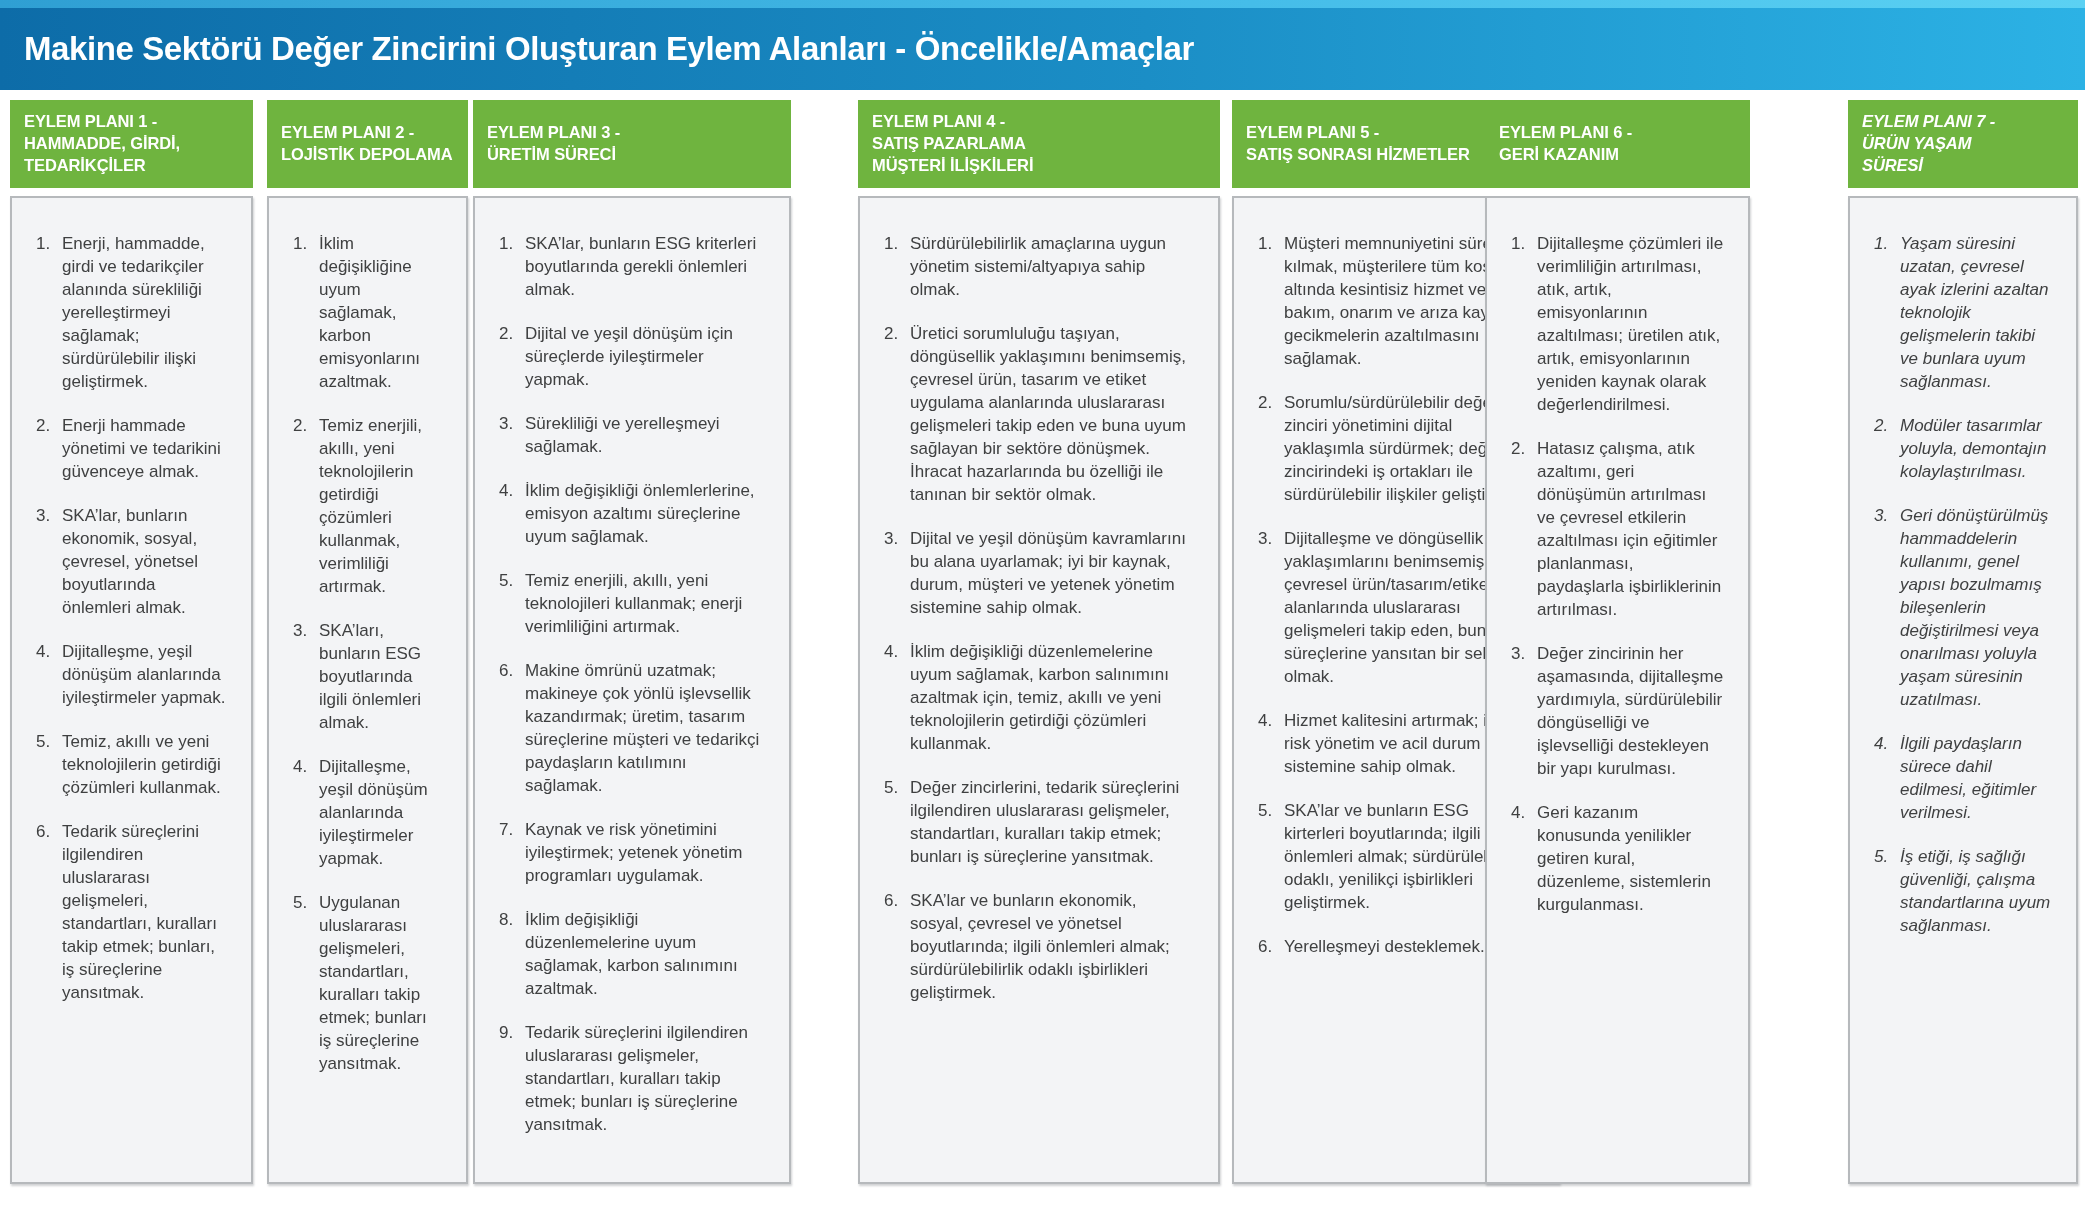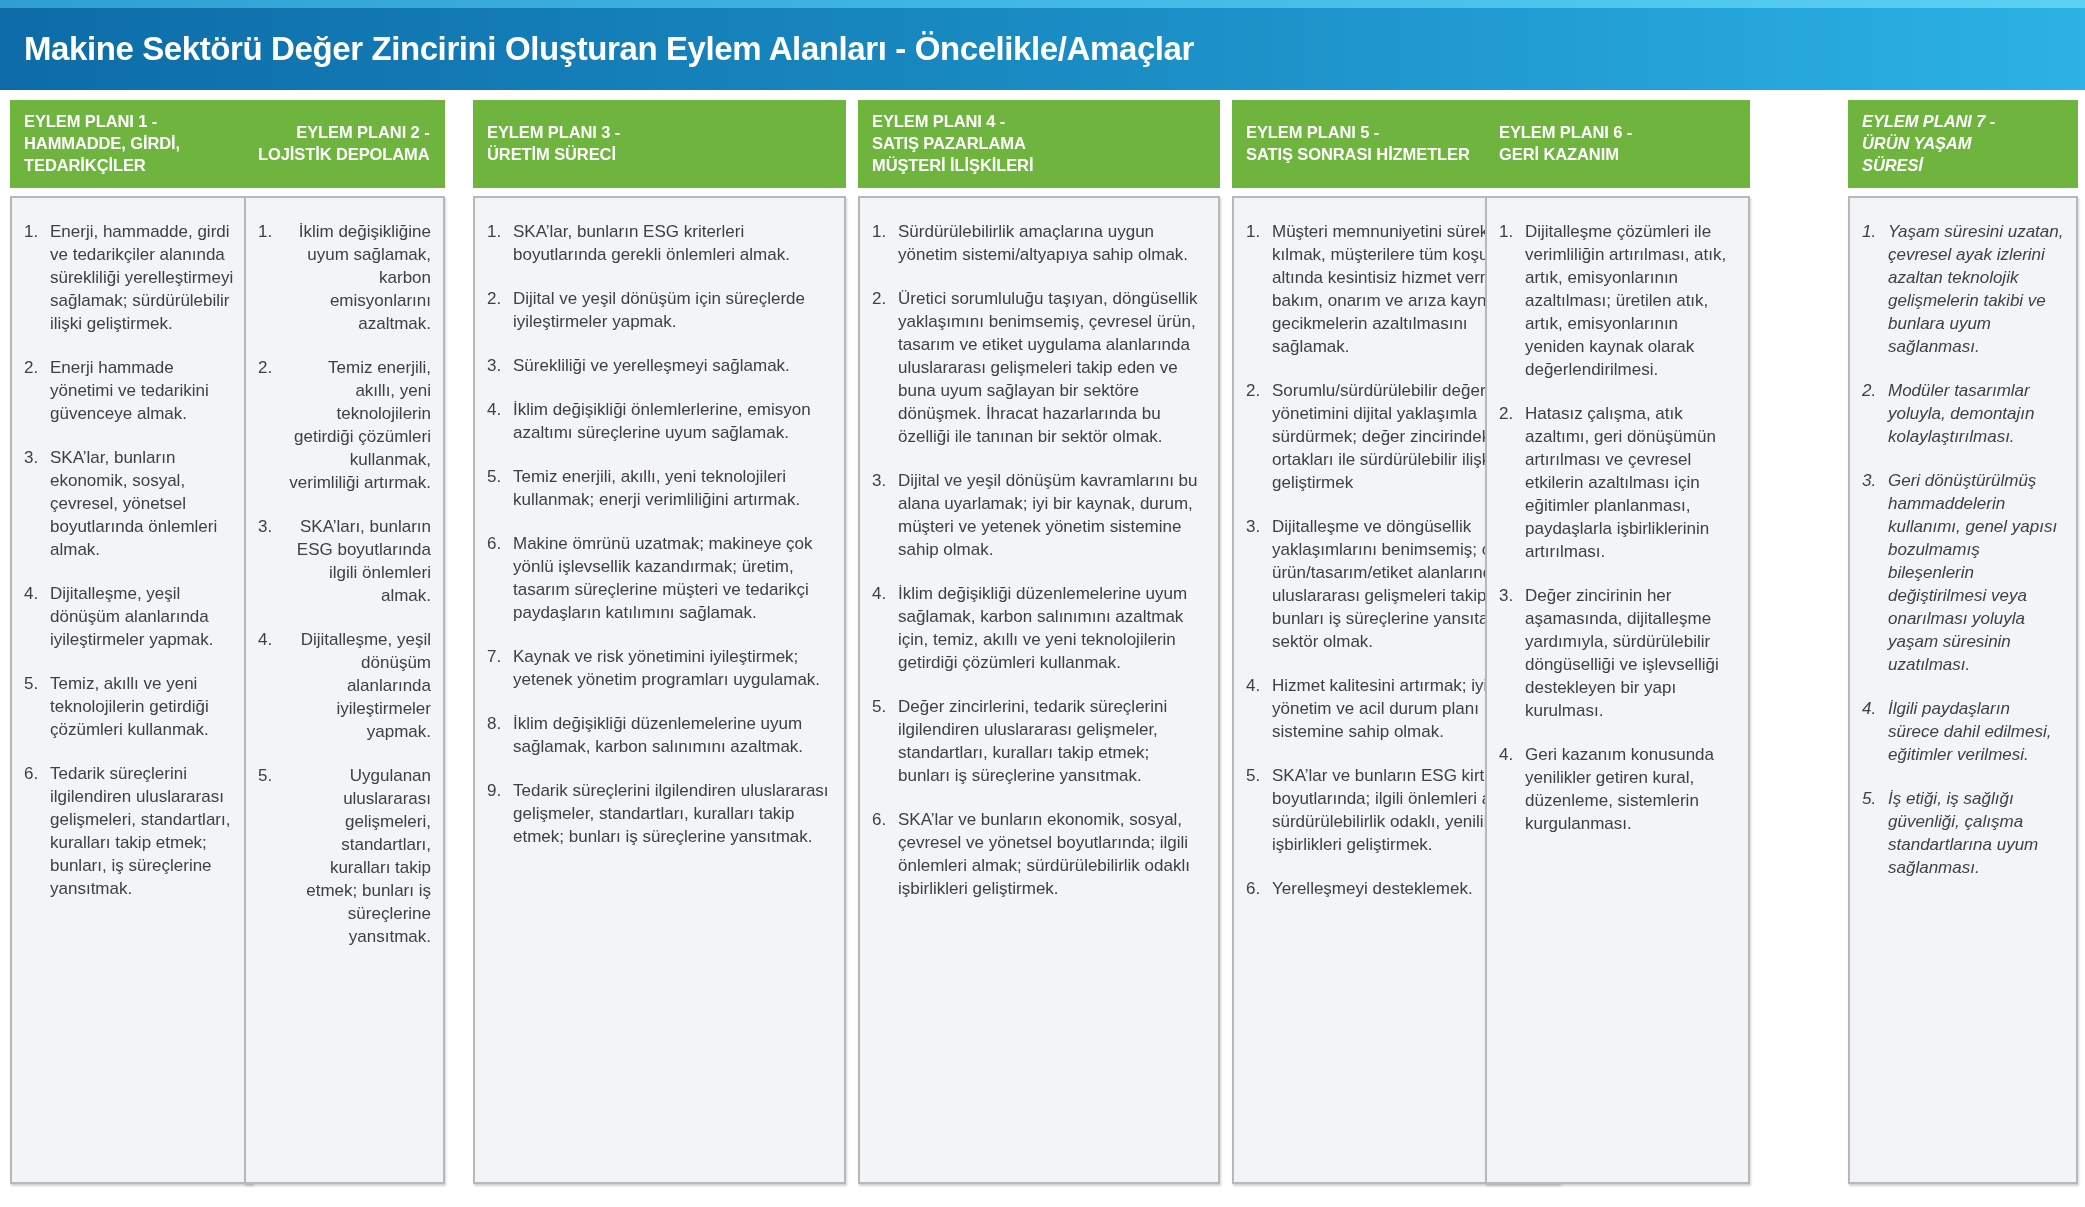--- a/index.html
+++ b/index.html
@@ -22,41 +22,41 @@
   .titlebar h1{
     margin:0;position:absolute;left:24px;top:8px;height:82px;
     display:flex;align-items:center;
     color:#ffffff;font-size:33px;font-weight:bold;letter-spacing:-0.4px;
     white-space:nowrap;
   }
   
   #columns{position:absolute;left:0;top:100px;width:2085px;height:1090px;}
   .col{position:absolute;top:0;}
   .col:nth-of-type(1){left:10px;  width:243px;}
-  .col:nth-of-type(2){left:244px; width:201px;text-align:right;}
-  .col:nth-of-type(3){left:473px; width:373px;}
+  .col:nth-of-type(2){left:267px; width:201px;}
+  .col:nth-of-type(3){left:473px; width:318px;}
   .col:nth-of-type(4){left:858px; width:362px;}
   .col:nth-of-type(5){left:1232px;width:328px;}
   .col:nth-of-type(6){left:1485px;width:265px;}
   .col:nth-of-type(7){left:1848px;width:230px;font-style:italic;}
   .col-header{
     box-sizing:border-box;height:88px;
     display:flex;align-items:center;
     padding:0 14px;
     background:#6fb43f;
     color:#ffffff;font-weight:bold;font-size:16.5px;line-height:1.32;
     letter-spacing:-0.1px;white-space:pre-line;
   }
   .col-body{
     box-sizing:border-box;margin-top:8px;height:988px;
     background:#f3f4f6;border:2px solid #b6b9bc;
     box-shadow:1px 2px 2px rgba(120,124,128,.35);
     padding:22px 12px 0 12px;overflow:hidden;
   }
-  ol.objectives{margin:0;padding:0;list-style:none;counter-reset:obj;}
+  ol.objectives{margin:12px;padding:0;list-style:none;counter-reset:obj;}
   ol.objectives li{
     counter-increment:obj;
     position:relative;padding-left:26px;margin:0 0 21px 0;
     color:#3f4041;font-size:17px;line-height:23px;
   }
   ol.objectives li::before{
     content:counter(obj) ".";
     position:absolute;left:0;top:0;
   }
 </style>

